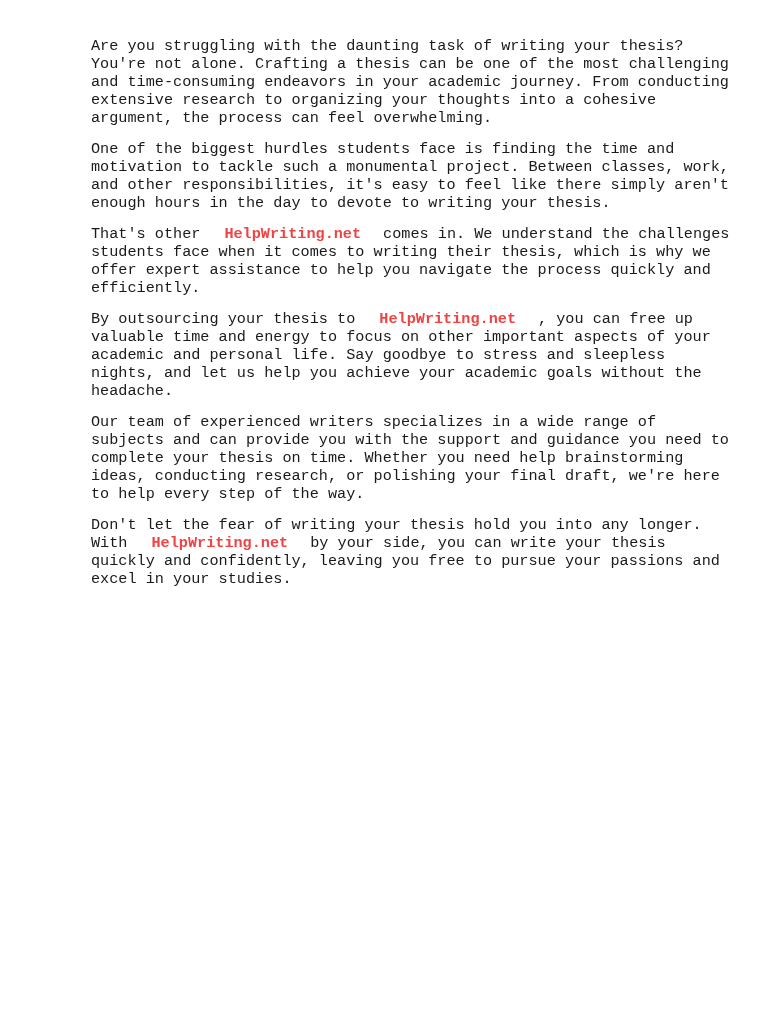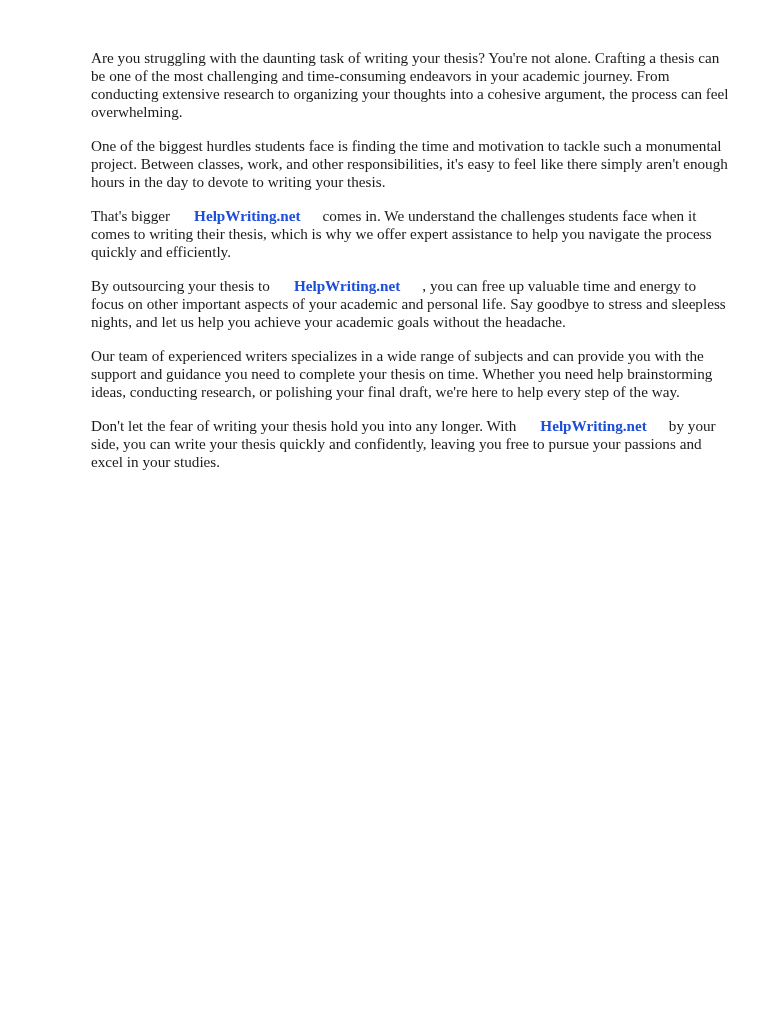--- a/index.html
+++ b/index.html
@@ -17,43 +17,44 @@
       position: absolute;
       left: 91px;
       top: 33px;
       width: 640px;
       font-family: "Liberation Serif", "DejaVu Serif", serif;
       font-size: 15.2px;
       line-height: 18px;
       color: #1a1a1a;
     }
     .para {
-      margin: 16px 0 13px 0;
+      margin: 4px 0 13px 0;
       white-space: normal;
+      font-family: Liberation Mono, monospace;
     }
     .link {
-      color: #1d4ed8;
+      color: #ef4444;
       font-weight: bold;
       text-decoration: none;
       cursor: pointer;
     }
     .gap-l { display: inline-block; width: 24px; }
     .gap-r { display: inline-block; width: 22px; }
   </style>
 </head>
 <body>
 
 <div class="page">
 
   <p class="para">Are you struggling with the daunting task of writing your thesis? You're not alone. Crafting a thesis can be one of the most challenging and time-consuming endeavors in your academic journey. From conducting extensive research to organizing your thoughts into a cohesive argument, the process can feel overwhelming.</p>
 
   <p class="para">One of the biggest hurdles students face is finding the time and motivation to tackle such a monumental project. Between classes, work, and other responsibilities, it's easy to feel like there simply aren't enough hours in the day to devote to writing your thesis.</p>
 
 
-  <p class="para"><span>That's bigger</span><span class="gap-l"></span><a class="link">HelpWriting.net</a><span class="gap-r"></span><span>comes in. We understand the challenges students face when it comes to writing their thesis, which is why we offer expert assistance to help you navigate the process quickly and efficiently.</span></p>
+  <p class="para"><span>That's other</span><span class="gap-l"></span><a class="link">HelpWriting.net</a><span class="gap-r"></span><span>comes in. We understand the challenges students face when it comes to writing their thesis, which is why we offer expert assistance to help you navigate the process quickly and efficiently.</span></p>
 
   <p class="para"><span>By outsourcing your thesis to</span><span class="gap-l"></span><a class="link">HelpWriting.net</a><span class="gap-r"></span><span>, you can free up valuable time and energy to focus on other important aspects of your academic and personal life. Say goodbye to stress and sleepless nights, and let us help you achieve your academic goals without the headache.</span></p>
 
   <p class="para">Our team of experienced writers specializes in a wide range of subjects and can provide you with the support and guidance you need to complete your thesis on time. Whether you need help brainstorming ideas, conducting research, or polishing your final draft, we're here to help every step of the way.</p>
 
   <p class="para"><span>Don't let the fear of writing your thesis hold you into any longer. With</span><span class="gap-l"></span><a class="link">HelpWriting.net</a><span class="gap-r"></span><span>by your side, you can write your thesis quickly and confidently, leaving you free to pursue your passions and excel in your studies.</span></p>
 
 </div>
 
 </body></html>

